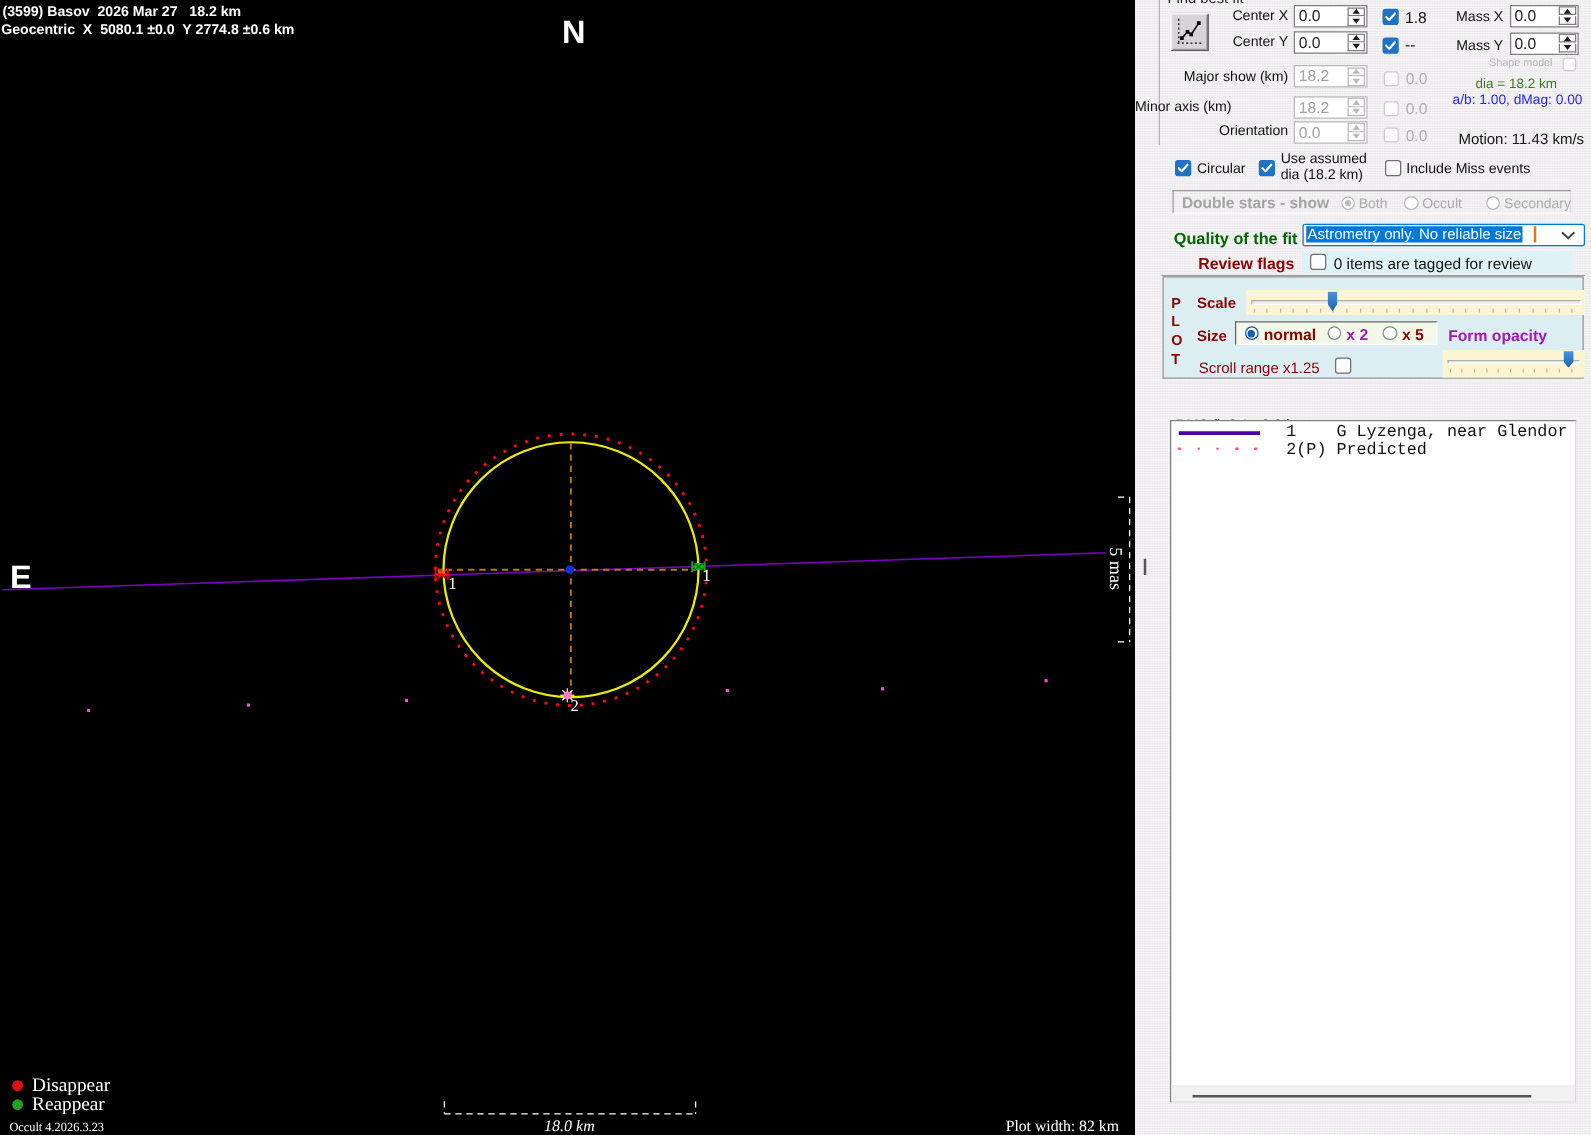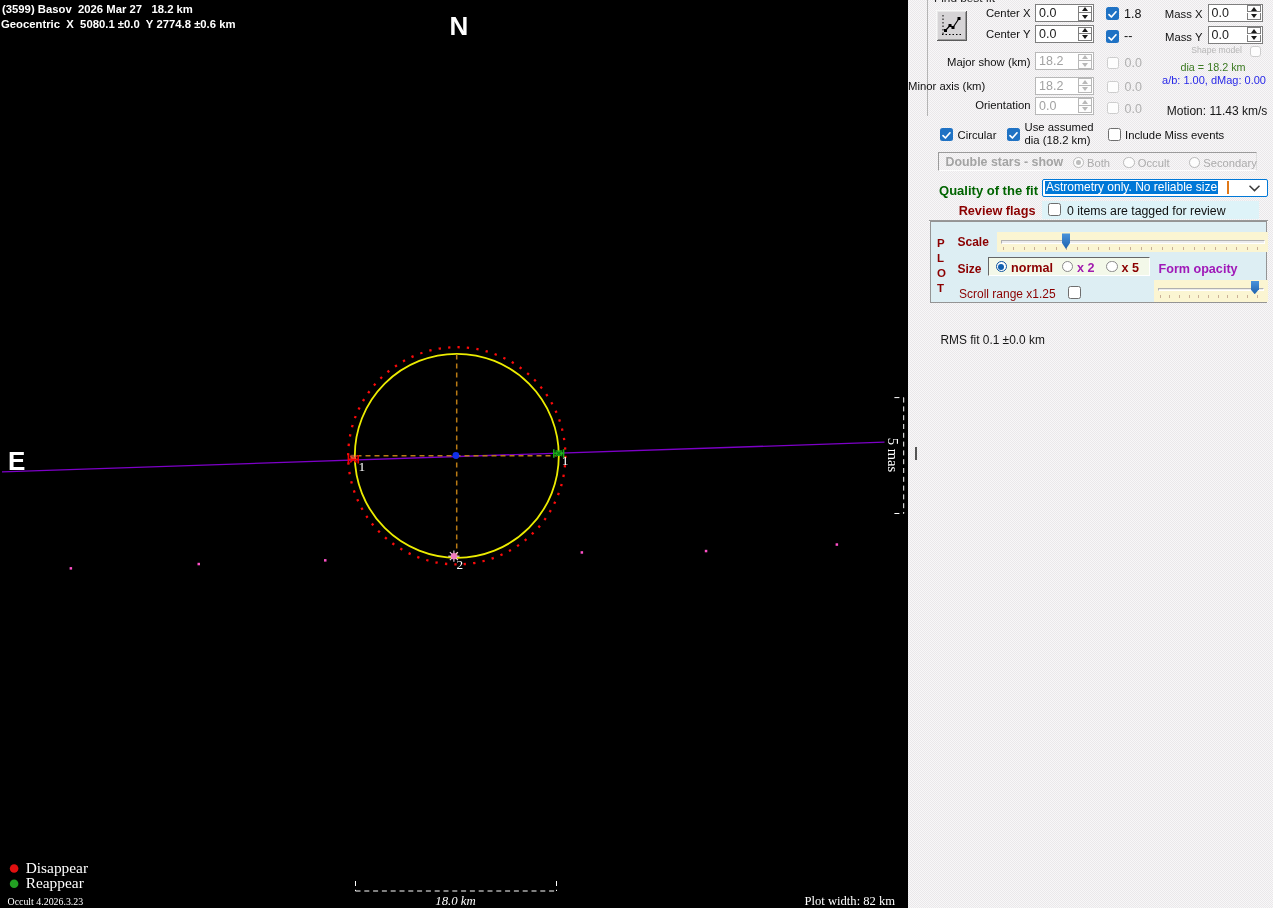--- a/index.html
+++ b/index.html
@@ -282,14 +282,27 @@
         <div style="position:absolute;left:73.9px;top:15px;width:1px;height:3.2px;background:#c9b096"></div>
         <div style="position:absolute;left:83.6px;top:15px;width:1px;height:3.2px;background:#c9b096"></div>
         <div style="position:absolute;left:93.3px;top:15px;width:1px;height:3.2px;background:#c9b096"></div>
         <div style="position:absolute;left:103.0px;top:15px;width:1px;height:3.2px;background:#c9b096"></div>
 <div style="position:absolute;left:97px;top:1px;width:8.5px;height:13.5px;background:linear-gradient(#4a94dc,#1e62ae);clip-path:polygon(0 0,100% 0,100% 62%,50% 100%,0 62%)"></div>
 </div>
 <div style="position:absolute;left:28.5px;top:64.7px;font-size:12px;font-weight:normal;color:#8b0000;white-space:nowrap">Scroll range x1.25</div>
 </div>
 <div style="position:absolute;left:160.3px;top:286.2px;width:12.5px;height:12.5px;background:#fff;border:1px solid #6e6e6e;border-radius:2.5px;box-sizing:border-box"></div>
 <div style="position:absolute;left:32.5px;top:333px;font-size:11.9px;color:#151515;white-space:nowrap">RMS fit 0.1 ±0.0 km</div>
+<div style="position:absolute;left:27.5px;top:335.8px;width:325.5px;height:546px;background:#fff;border:1px solid #7f7f7f;border-right-color:#d8d8d8;border-bottom-color:#d8d8d8;box-sizing:border-box;overflow:hidden">
+      <div style="position:absolute;left:6.5px;top:8.2px;width:65px;height:2.6px;background:#4e00a2"></div>
+      <div style="position:absolute;left:92.5px;top:3.6px;font-family:'Liberation Mono',monospace;font-size:13.4px;color:#111;white-space:pre;line-height:13.2px">1    G Lyzenga, near Glendor</div>
+      <div style="position:absolute;left:92.5px;top:17.0px;font-family:'Liberation Mono',monospace;font-size:13.4px;color:#111;white-space:pre;line-height:13.2px">2(P) Predicted</div>
+<div style="position:absolute;left:5.8px;top:21.0px;width:2.6px;height:2.6px;border-radius:50%;background:#ff4cae"></div>
+      <div style="position:absolute;left:21.1px;top:21.0px;width:2.6px;height:2.6px;border-radius:50%;background:#ff4cae"></div>
+      <div style="position:absolute;left:36.3px;top:21.0px;width:2.6px;height:2.6px;border-radius:50%;background:#ff4cae"></div>
+      <div style="position:absolute;left:51.5px;top:21.0px;width:2.6px;height:2.6px;border-radius:50%;background:#ff4cae"></div>
+      <div style="position:absolute;left:66.8px;top:21.0px;width:2.6px;height:2.6px;border-radius:50%;background:#ff4cae"></div>
+<div style="position:absolute;left:0;top:531px;width:324px;height:14px;background:#f1f1f1">
+        <div style="position:absolute;left:17px;top:8.3px;width:271px;height:2.2px;background:#555"></div>
+      </div>
+</div>
 <div style="position:absolute;left:7px;top:447px;width:1.8px;height:12.5px;background:#555"></div>
 </div>
 
 </body></html>

